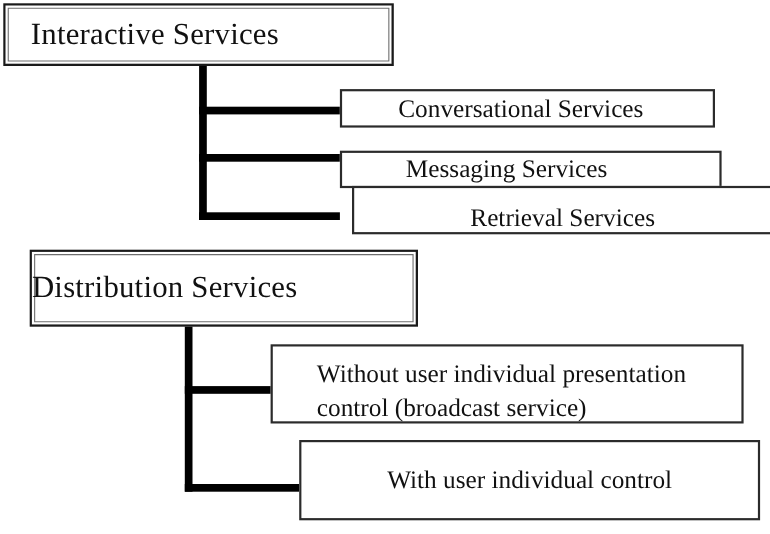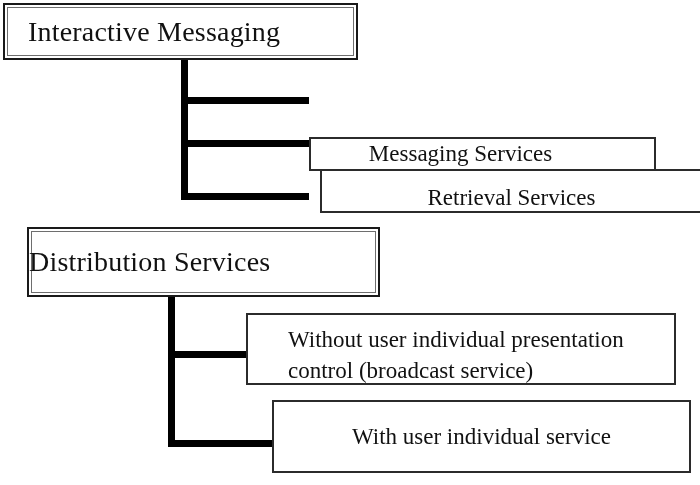--- a/index.html
+++ b/index.html
@@ -65,28 +65,31 @@
   .v2 { left: 168px; top: 297px; width: 7px;   height: 150px; }
   .h4 { left: 168px; top: 351px; width: 95px;  height: 7px; }
   .h5 { left: 168px; top: 440px; width: 104px; height: 7px; }
 </style>
 </head>
 <body>
 
 <div class="canvas">
 
   <div class="parent-box interactive">
-    <span>Interactive Messaging</span>
+    <span>Interactive Services</span>
   </div>
 
   <div class="line v1"></div>
   <div class="line h1"></div>
   <div class="line h2"></div>
   <div class="line h3"></div>
 
+  <div class="child-box centered conversational">
+    <span>Conversational Services</span>
+  </div>
 
   <div class="child-box centered messaging">
     <span>Messaging Services</span>
   </div>
 
   <div class="child-box centered retrieval">
     <span>Retrieval Services</span>
   </div>
 
   <div class="parent-box distribution">
@@ -95,16 +98,16 @@
 
   <div class="line v2"></div>
   <div class="line h4"></div>
   <div class="line h5"></div>
 
   <div class="child-box without-ctrl">
     <span>Without user individual presentation control (broadcast service)</span>
   </div>
 
   <div class="child-box centered with-ctrl">
-    <span>With user individual service</span>
+    <span>With user individual control</span>
   </div>
 
 </div>
 
 </body></html>

